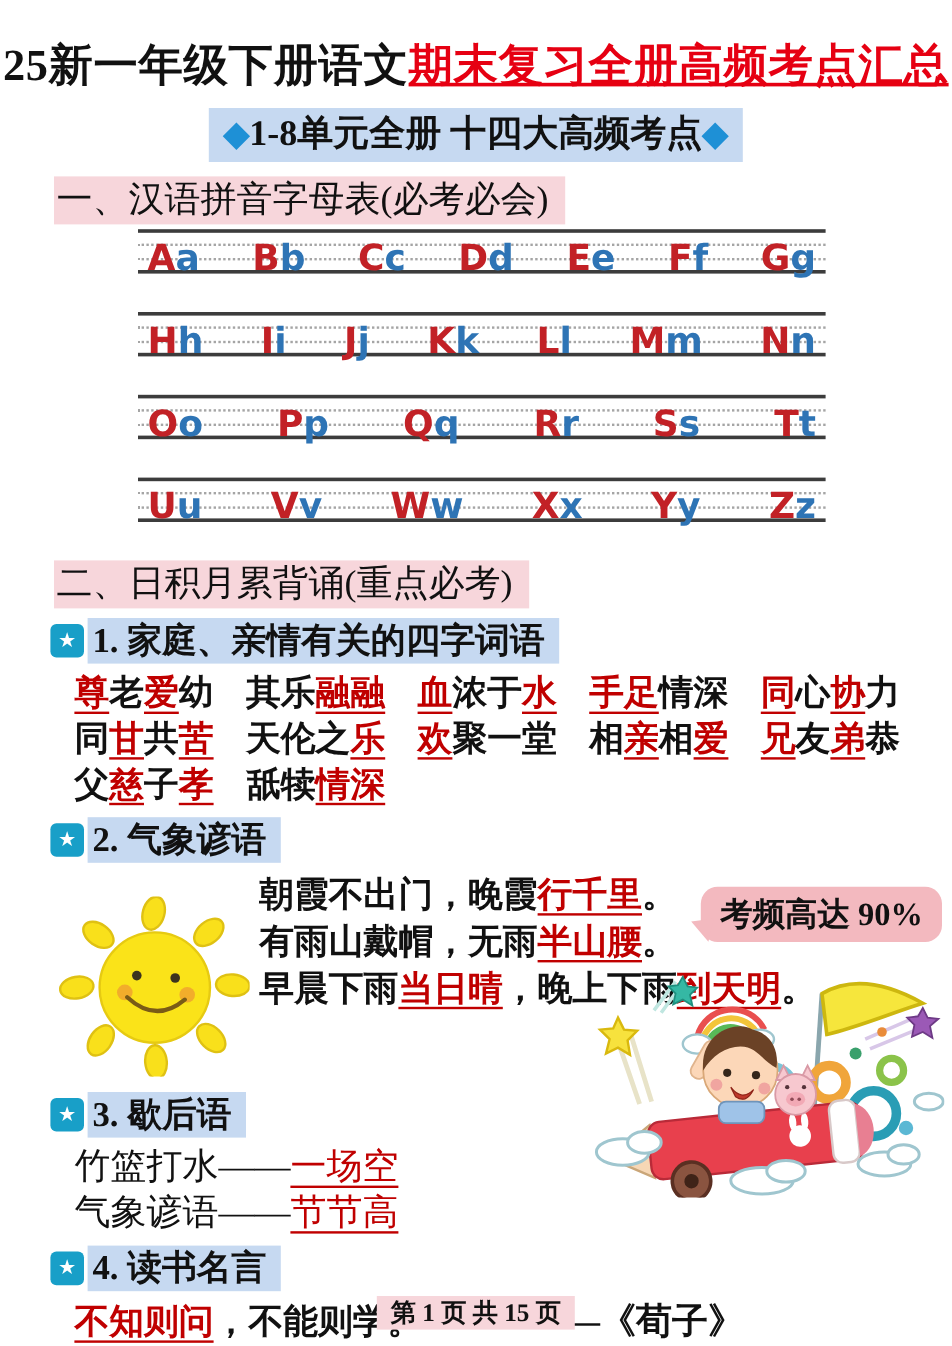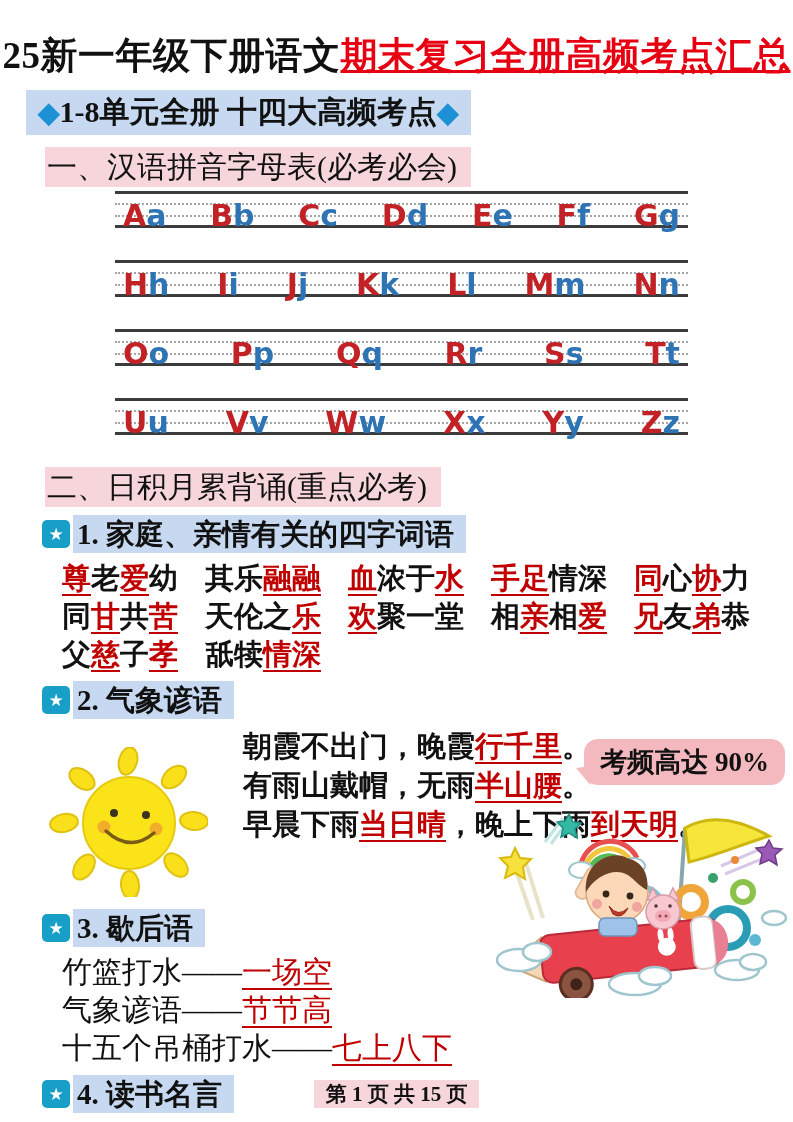--- a/index.html
+++ b/index.html
@@ -5,21 +5,21 @@
   * { margin:0; padding:0; box-sizing:border-box; }
   html,body { background:#ffffff; }
   .page {
     position:relative; width:793px; height:1122px; margin:0 auto;
     background:#fff; overflow:hidden;
     font-family:"Liberation Serif", serif; color:#111;
   }
   
   .title { padding-top:30px; text-align:center; font-size:37px; font-weight:bold; line-height:52px; letter-spacing:0.5px; white-space:nowrap; }
   .title .red { color:var(--title-red,#e60012);text-decoration:underline; }
-  .subtitle-row { margin-top:8px;padding-left:26px; }
+  .subtitle-row { text-align:center; margin-top:8px; }
   .subtitle { display:inline-block; background:var(--lightblue,#c6d9f1); font-size:30px; font-weight:bold; line-height:44px; padding:0 12px; }
   .subtitle .diamond { color:var(--diamond,#1e90d6); font-size:28px; }
   
   .sec-row { margin:12px 0 0 45px; }
   .sec-head { display:inline-block; background:var(--pink,#f7d6db); font-size:30px; font-weight:normal; line-height:40px; padding:0 14px 0 2px; }
   
   .alpha { margin:4px 0 0 115px; width:573px; }
   .staff { position:relative; height:48px; margin-bottom:21px; }
   .staff .ln { position:absolute; left:0; right:0; height:0; }
   .staff .solid { border-top:3px solid #3c3c3c; }
@@ -33,21 +33,21 @@
   .item-row { display:flex; align-items:center; margin:8px 0 6px 42px; }
   .star-box { width:28px; height:28px; border-radius:5px; background:var(--starbox,#189fc8);
     color:#fff; font-size:17px; line-height:28px; text-align:center; margin-right:3px;
     font-family:"DejaVu Sans", sans-serif; flex:0 0 auto; }
   .item-label { background:var(--lightblue,#c6d9f1); font-size:29px; font-weight:bold; line-height:38px; padding:0 12px 0 4px; }
   .rich { font-size:29px; font-weight:bold; }
   .hl { color:var(--red,#c00000); text-decoration:underline; text-decoration-thickness:2px; text-underline-offset:6px; }
   .sp { display:inline-block; width:27px; }
   .words { margin-left:62px; line-height:38px; }
   
-  .weather { position:relative; display:flex; margin:4px 8px 0 48px;gap:27px; }
+  .weather { position:relative; display:flex; margin:4px 8px 0 48px; }
   .sun-wrap { flex:0 0 168px; padding-top:22px; }
   .proverbs { line-height:39px; padding-top:2px; }
   .callout { position:absolute; right:0; top:14px; background:var(--bubble,#f3b9bf);
     border-radius:14px; font-size:27px; font-weight:bold; line-height:36px; padding:5px 16px; }
   .callout::before { content:""; position:absolute; left:-9px; bottom:2px; width:0; height:0;
     border-right:18px solid var(--bubble,#f3b9bf); border-top:7px solid transparent;
     border-bottom:13px solid transparent; transform:rotate(14deg); }
   
   .riddles { margin-left:62px; line-height:38px; font-size:30px; }
   .quote-row { display:flex; margin:2px 0 0 62px; font-size:30px; line-height:40px; font-weight:bold; }
@@ -182,21 +182,20 @@
     <div class="callout">考频高达 90%</div>
   </div>
 
   <div class="item-row">
     <div class="star-box">★</div>
     <div class="item-label">3. 歇后语</div>
   </div>
   <div class="riddles rich" style="font-weight:normal;">
     <div><span>竹篮打水——</span><span class="hl">一场空</span></div>
     <div><span>气象谚语——</span><span class="hl">节节高</span></div>
-    <div><span>十五个吊桶打水——</span><span class="hl">七上八下</span></div>
   </div>
 
   <div class="item-row">
     <div class="star-box">★</div>
     <div class="item-label">4. 读书名言</div>
   </div>
   <div class="quote-row">
     <div class="rich"><span class="hl">不知则问</span><span>，不能则学。</span></div>
     <div class="attribution">——《荀子》</div>
   </div>

